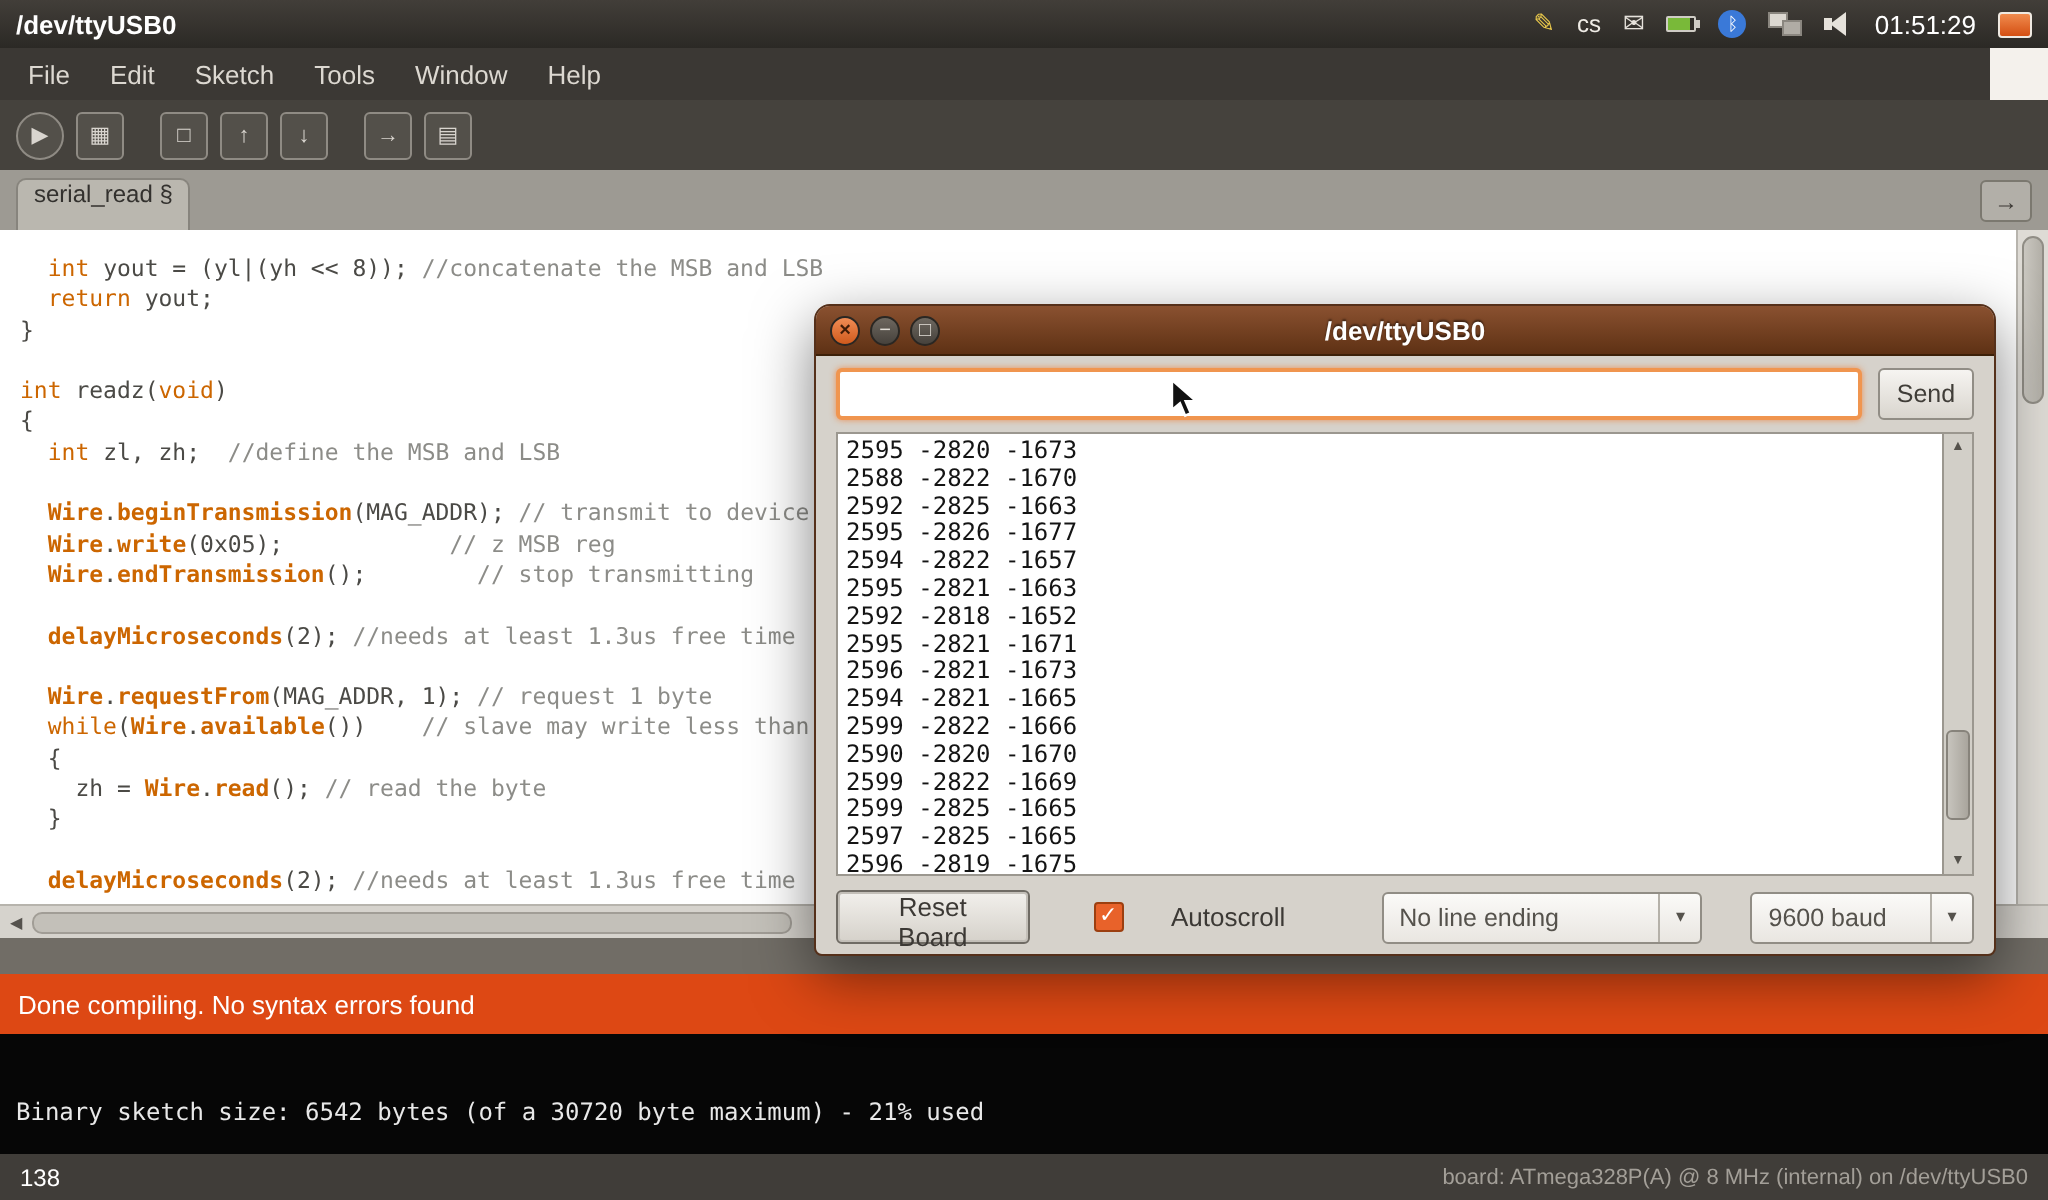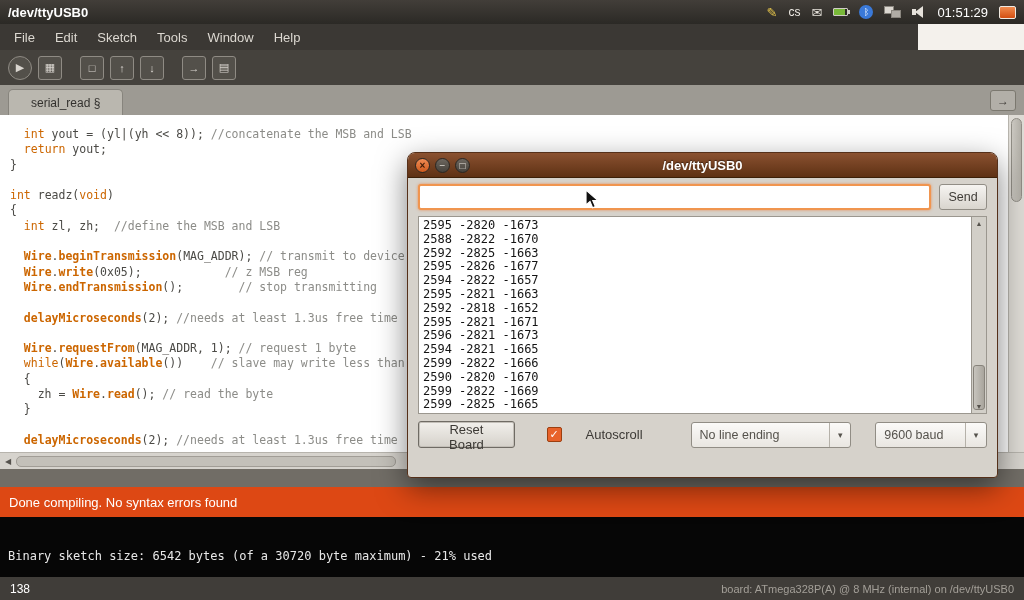--- a/index.html
+++ b/index.html
@@ -21,32 +21,32 @@
   .net i{position:absolute;border:1px solid #8a867f}
   .net-a{left:0;top:0;width:10px;height:8px;background:#dcd8d1}
   .net-b{right:0;bottom:0;width:10px;height:8px;background:#b0aca5}
   .vol{position:relative;width:14px;height:12px}
   .vol-box{position:absolute;left:0;top:3px;width:4px;height:6px;background:#e6e2db}
   .vol-cone{position:absolute;left:3px;top:0;width:0;height:0;border:6px solid transparent;border-right:8px solid #e6e2db;border-left:0}
   .clock{font-size:13px;color:#fff}
   .session{width:17px;height:13px;border:1px solid #efe9e1;border-radius:2px;background:linear-gradient(#f08b4e,#d44f12)}
 
   
-  .menu-bar{position:absolute;left:0;top:24px;width:918px;height:26px;background:#3b3834;display:flex;align-items:center;padding:0 4px}
+  .menu-bar{position:absolute;left:0;top:24px;width:995px;height:26px;background:#3b3834;display:flex;align-items:center;padding:0 4px}
   .menu-item{color:#dcd8d1;font-size:13px;padding:4px 10px}
 
   
   .toolbar{position:absolute;left:0;top:50px;width:1024px;height:35px;background:#45423d;display:flex;align-items:center;padding:0 8px;gap:6px}
   .tool-btn{width:24px;height:24px;border:1px solid #8f8b84;border-radius:3px;background:#53504a;color:#d9d5cf;display:flex;align-items:center;justify-content:center;font-size:11px}
   .tool-btn.round{border-radius:50%}
   .tool-btn:nth-child(3),.tool-btn:nth-child(6){margin-left:12px}
 
   
   .tab-bar{position:absolute;left:0;top:85px;width:1024px;height:30px;background:#9d9a93;display:flex;align-items:flex-end;padding:0 8px}
-  .tab{height:26px;background:#bab7af;border:1px solid #87847d;border-bottom:none;border-radius:5px 5px 0 0;display:flex;align-items:center;padding:0 22px;font-size:12px;color:#33312e}
+  .tab{height:26px;background:#bab7af;border:1px solid #87847d;border-bottom:none;border-radius:5px 5px 0 0;display:flex;padding:0 8px;font-size:12px;color:#33312e}
   .tab-menu-btn{margin-left:auto;margin-bottom:4px;width:26px;height:21px;background:#b2afa8;border:1px solid #7b786f;border-radius:3px;display:flex;align-items:center;justify-content:center;color:#3c3935;font-size:12px}
 
   
   .editor{position:absolute;left:0;top:115px;width:1008px;height:337px;background:#fff;overflow:hidden}
   .code{padding:12px 0 0 10px;font-family:"DejaVu Sans Mono","Liberation Mono",monospace;font-size:11.5px;line-height:15.3px;white-space:pre;color:#4b4a46}
   .code-line{height:15.3px}
   .tok-k{color:#cc6600}
   .tok-f{color:#cc6600;font-weight:bold}
   .tok-c{color:#8c8c88}
   .tok-p{color:#4b4a46}
@@ -66,21 +66,21 @@
   
   .dialog{position:absolute;left:407px;top:152px;width:591px;height:326px;background:#d6d2cb;border:1px solid #55301a;border-radius:8px 8px 4px 4px;box-shadow:0 10px 30px rgba(0,0,0,.5);z-index:10}
   .dialog-title{height:25px;background:linear-gradient(#8a5130,#5e3114);border-radius:7px 7px 0 0;position:relative;display:flex;align-items:center;border-bottom:1px solid #3c2008}
   .win-controls{position:absolute;left:7px;display:flex;gap:5px;z-index:2}
   .wc{width:15px;height:15px;border-radius:50%;background:linear-gradient(#6d675f,#46423c);border:1px solid #2a2723;color:#e2ded7;font-size:10px;line-height:13px;text-align:center}
   .wc.close{background:linear-gradient(#f08c54,#cf5a1d);color:#401c07;font-weight:bold}
   .dialog-title-text{width:100%;text-align:center;color:#fff;font-size:13px;font-weight:bold;text-shadow:0 -1px 1px rgba(0,0,0,.5)}
   .sm-input-row{display:flex;gap:8px;padding:6px 10px;align-items:center}
   .sm-input{flex:1;height:26px;border:2px solid #f0954f;border-radius:3px;background:#fff;box-shadow:0 0 3px rgba(240,130,60,.8);font-size:13px;padding:0 5px;outline:none;font-family:"Liberation Sans","DejaVu Sans",sans-serif}
   .sm-send{width:48px;height:26px;border:1px solid #918d85;border-radius:3px;background:linear-gradient(#f6f4f1,#d9d5ce);font-size:12.5px;color:#403d38;font-family:"Liberation Sans","DejaVu Sans",sans-serif}
-  .sm-output-wrap{margin:0 10px;height:198px;background:#fff;border:1px solid #9b978f;position:relative;overflow:hidden}
+  .sm-output-wrap{margin:0 10px;height:222px;background:#fff;border:1px solid #9b978f;position:relative;overflow:hidden}
   .sm-output{padding:2px 0 0 4px;font-family:"DejaVu Sans Mono","Liberation Mono",monospace;font-size:12px;line-height:13.8px;color:#141414}
   .sm-scrollbar{position:absolute;right:0;top:0;width:15px;height:100%;background:#d2cfc8;border-left:1px solid #9b978f}
   .sb-arrow{position:absolute;left:0;width:100%;text-align:center;font-size:7px;color:#55524c}
   .sb-arrow.up{top:3px}
   .sb-arrow.down{bottom:3px}
   .sb-thumb{position:absolute;left:1px;top:148px;width:12px;height:45px;background:linear-gradient(90deg,#c7c4bd,#a9a59d);border:1px solid #87837b;border-radius:3px}
   .sm-bottom{display:flex;align-items:center;gap:24px;padding:7px 10px}
   .sm-btn{height:27px;padding:0 12px;border:1px solid #6f6b64;border-radius:3px;background:linear-gradient(#f2f0ec,#d5d1ca);font-size:13px;color:#3c3935;box-shadow:inset 0 0 0 1px #c3bfb8;font-family:"Liberation Sans","DejaVu Sans",sans-serif}
   .checkbox{width:15px;height:15px;background:#e8622a;border:1px solid #9c3f10;border-radius:2px;display:flex;align-items:center;justify-content:center;margin-left:8px}
   .checkmark{color:#fff;font-size:11px;font-weight:bold;line-height:1}

